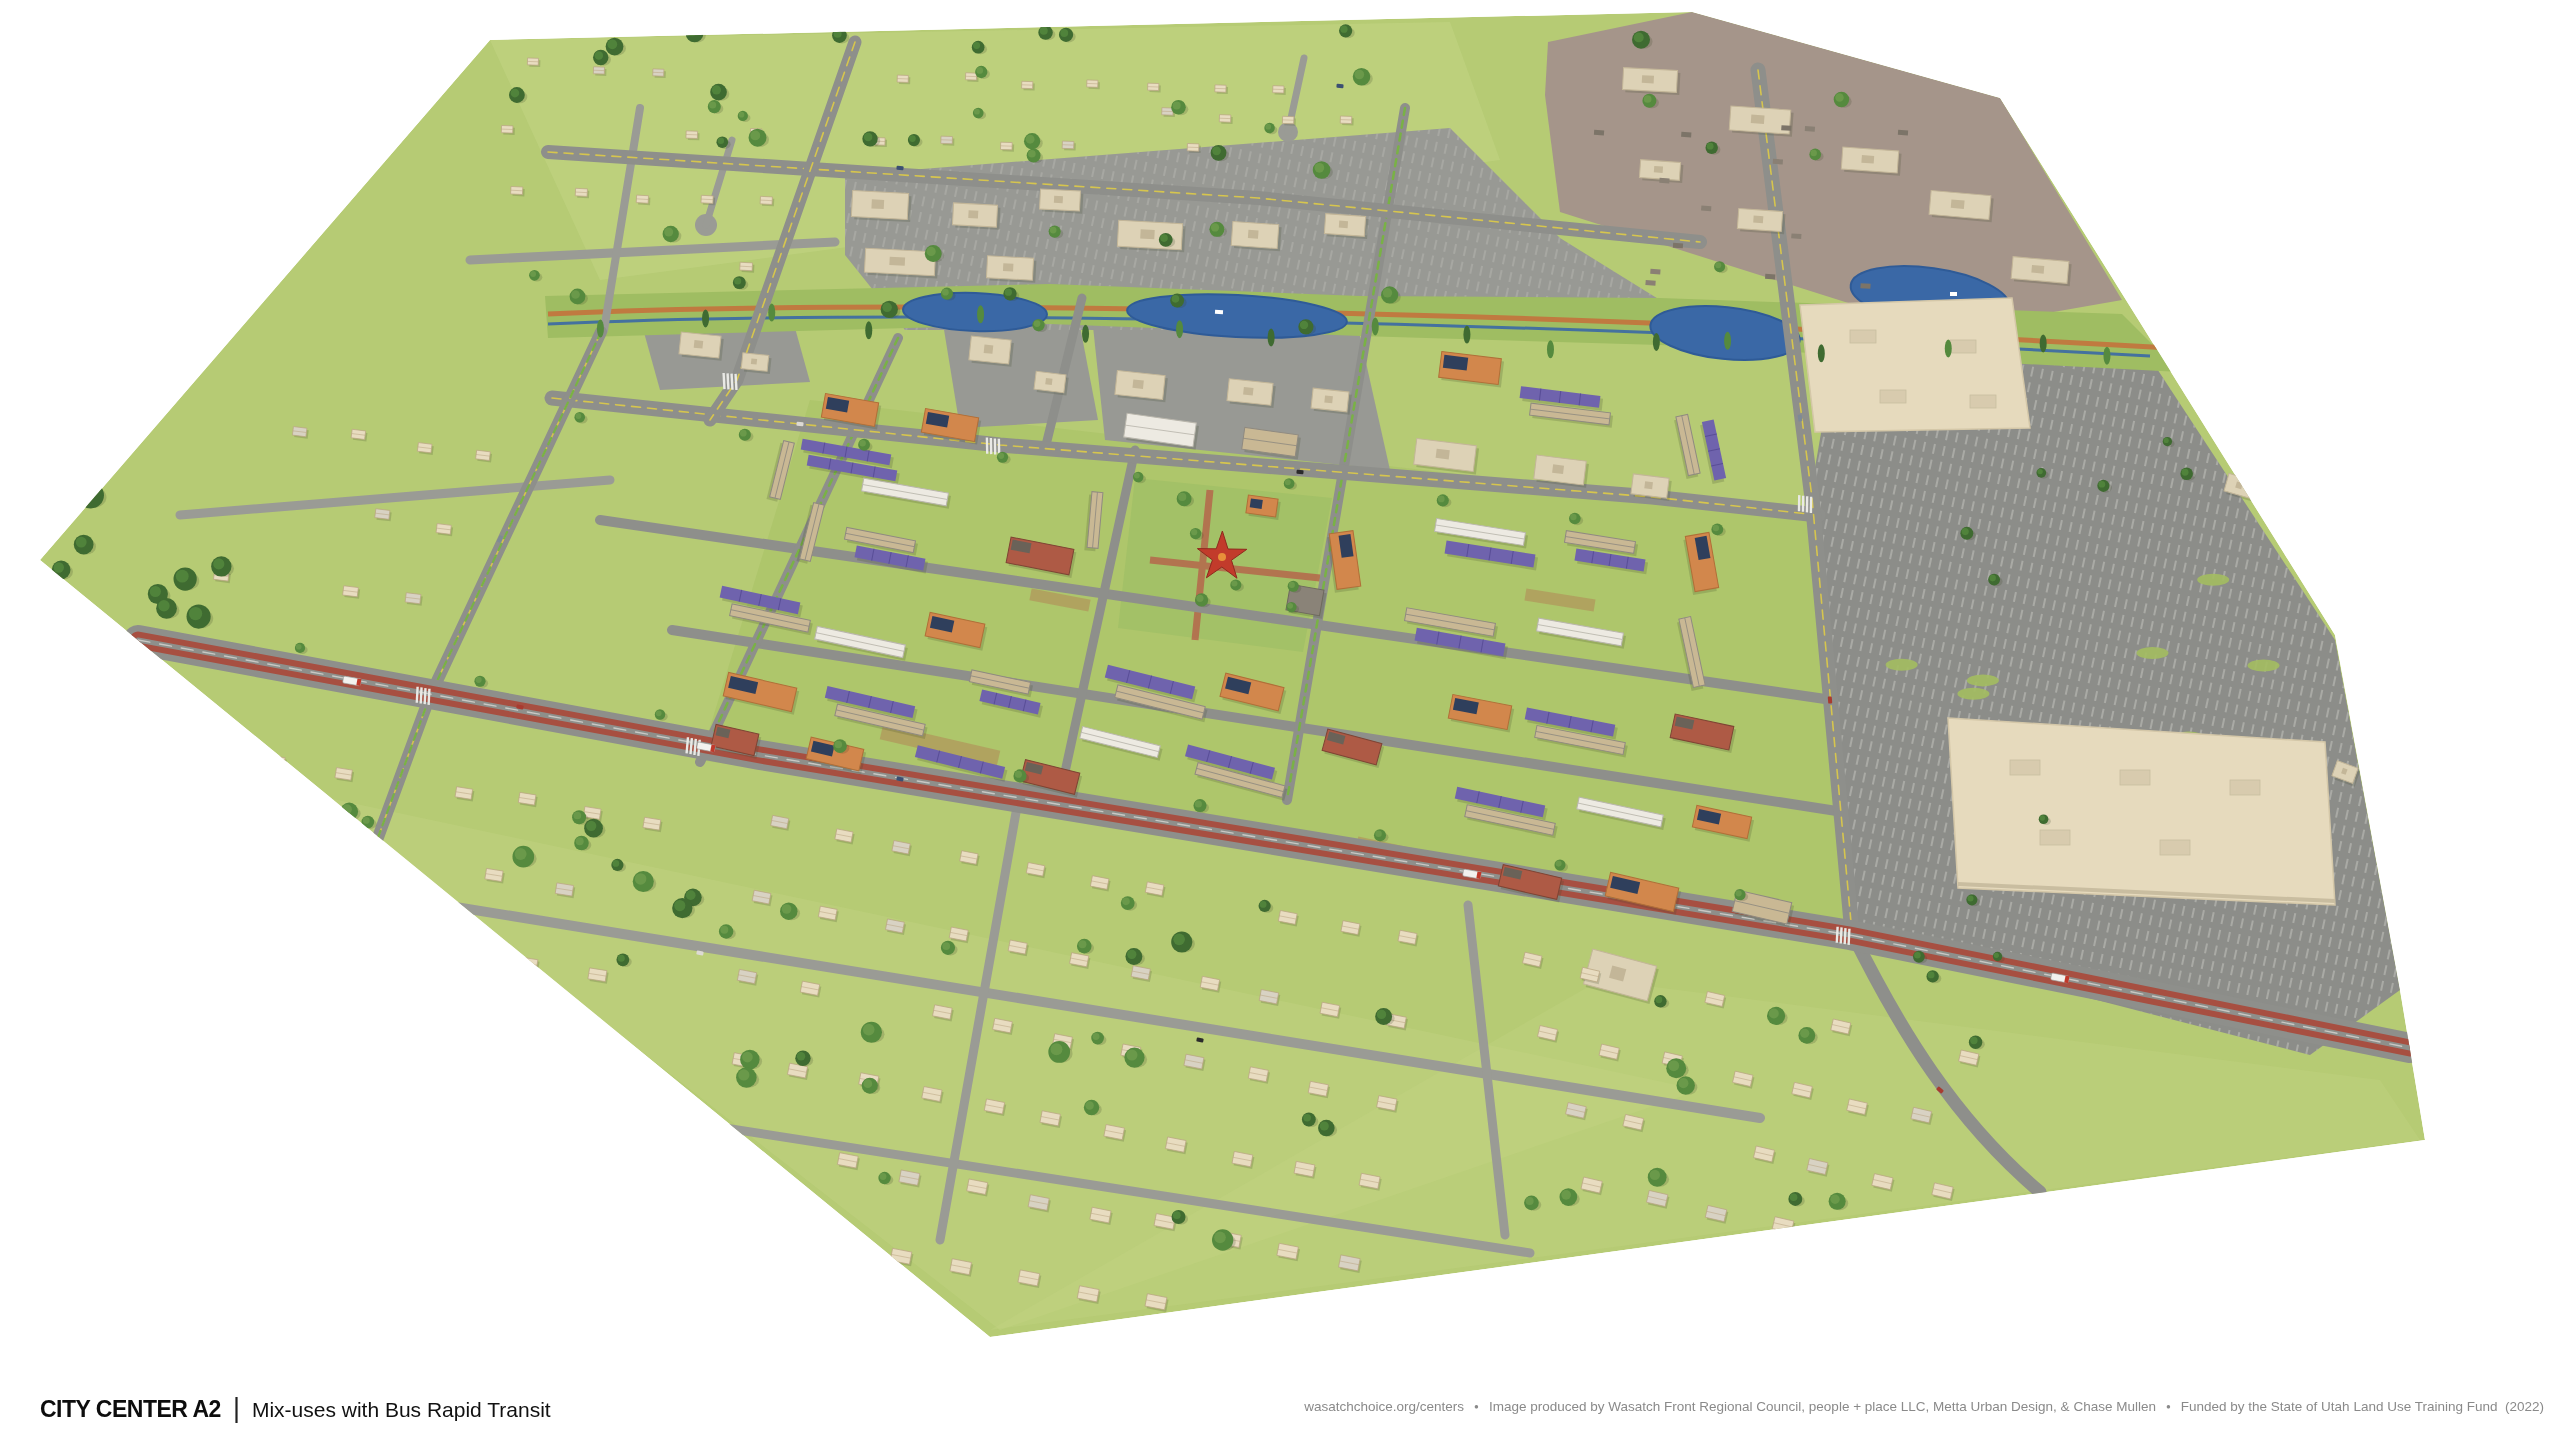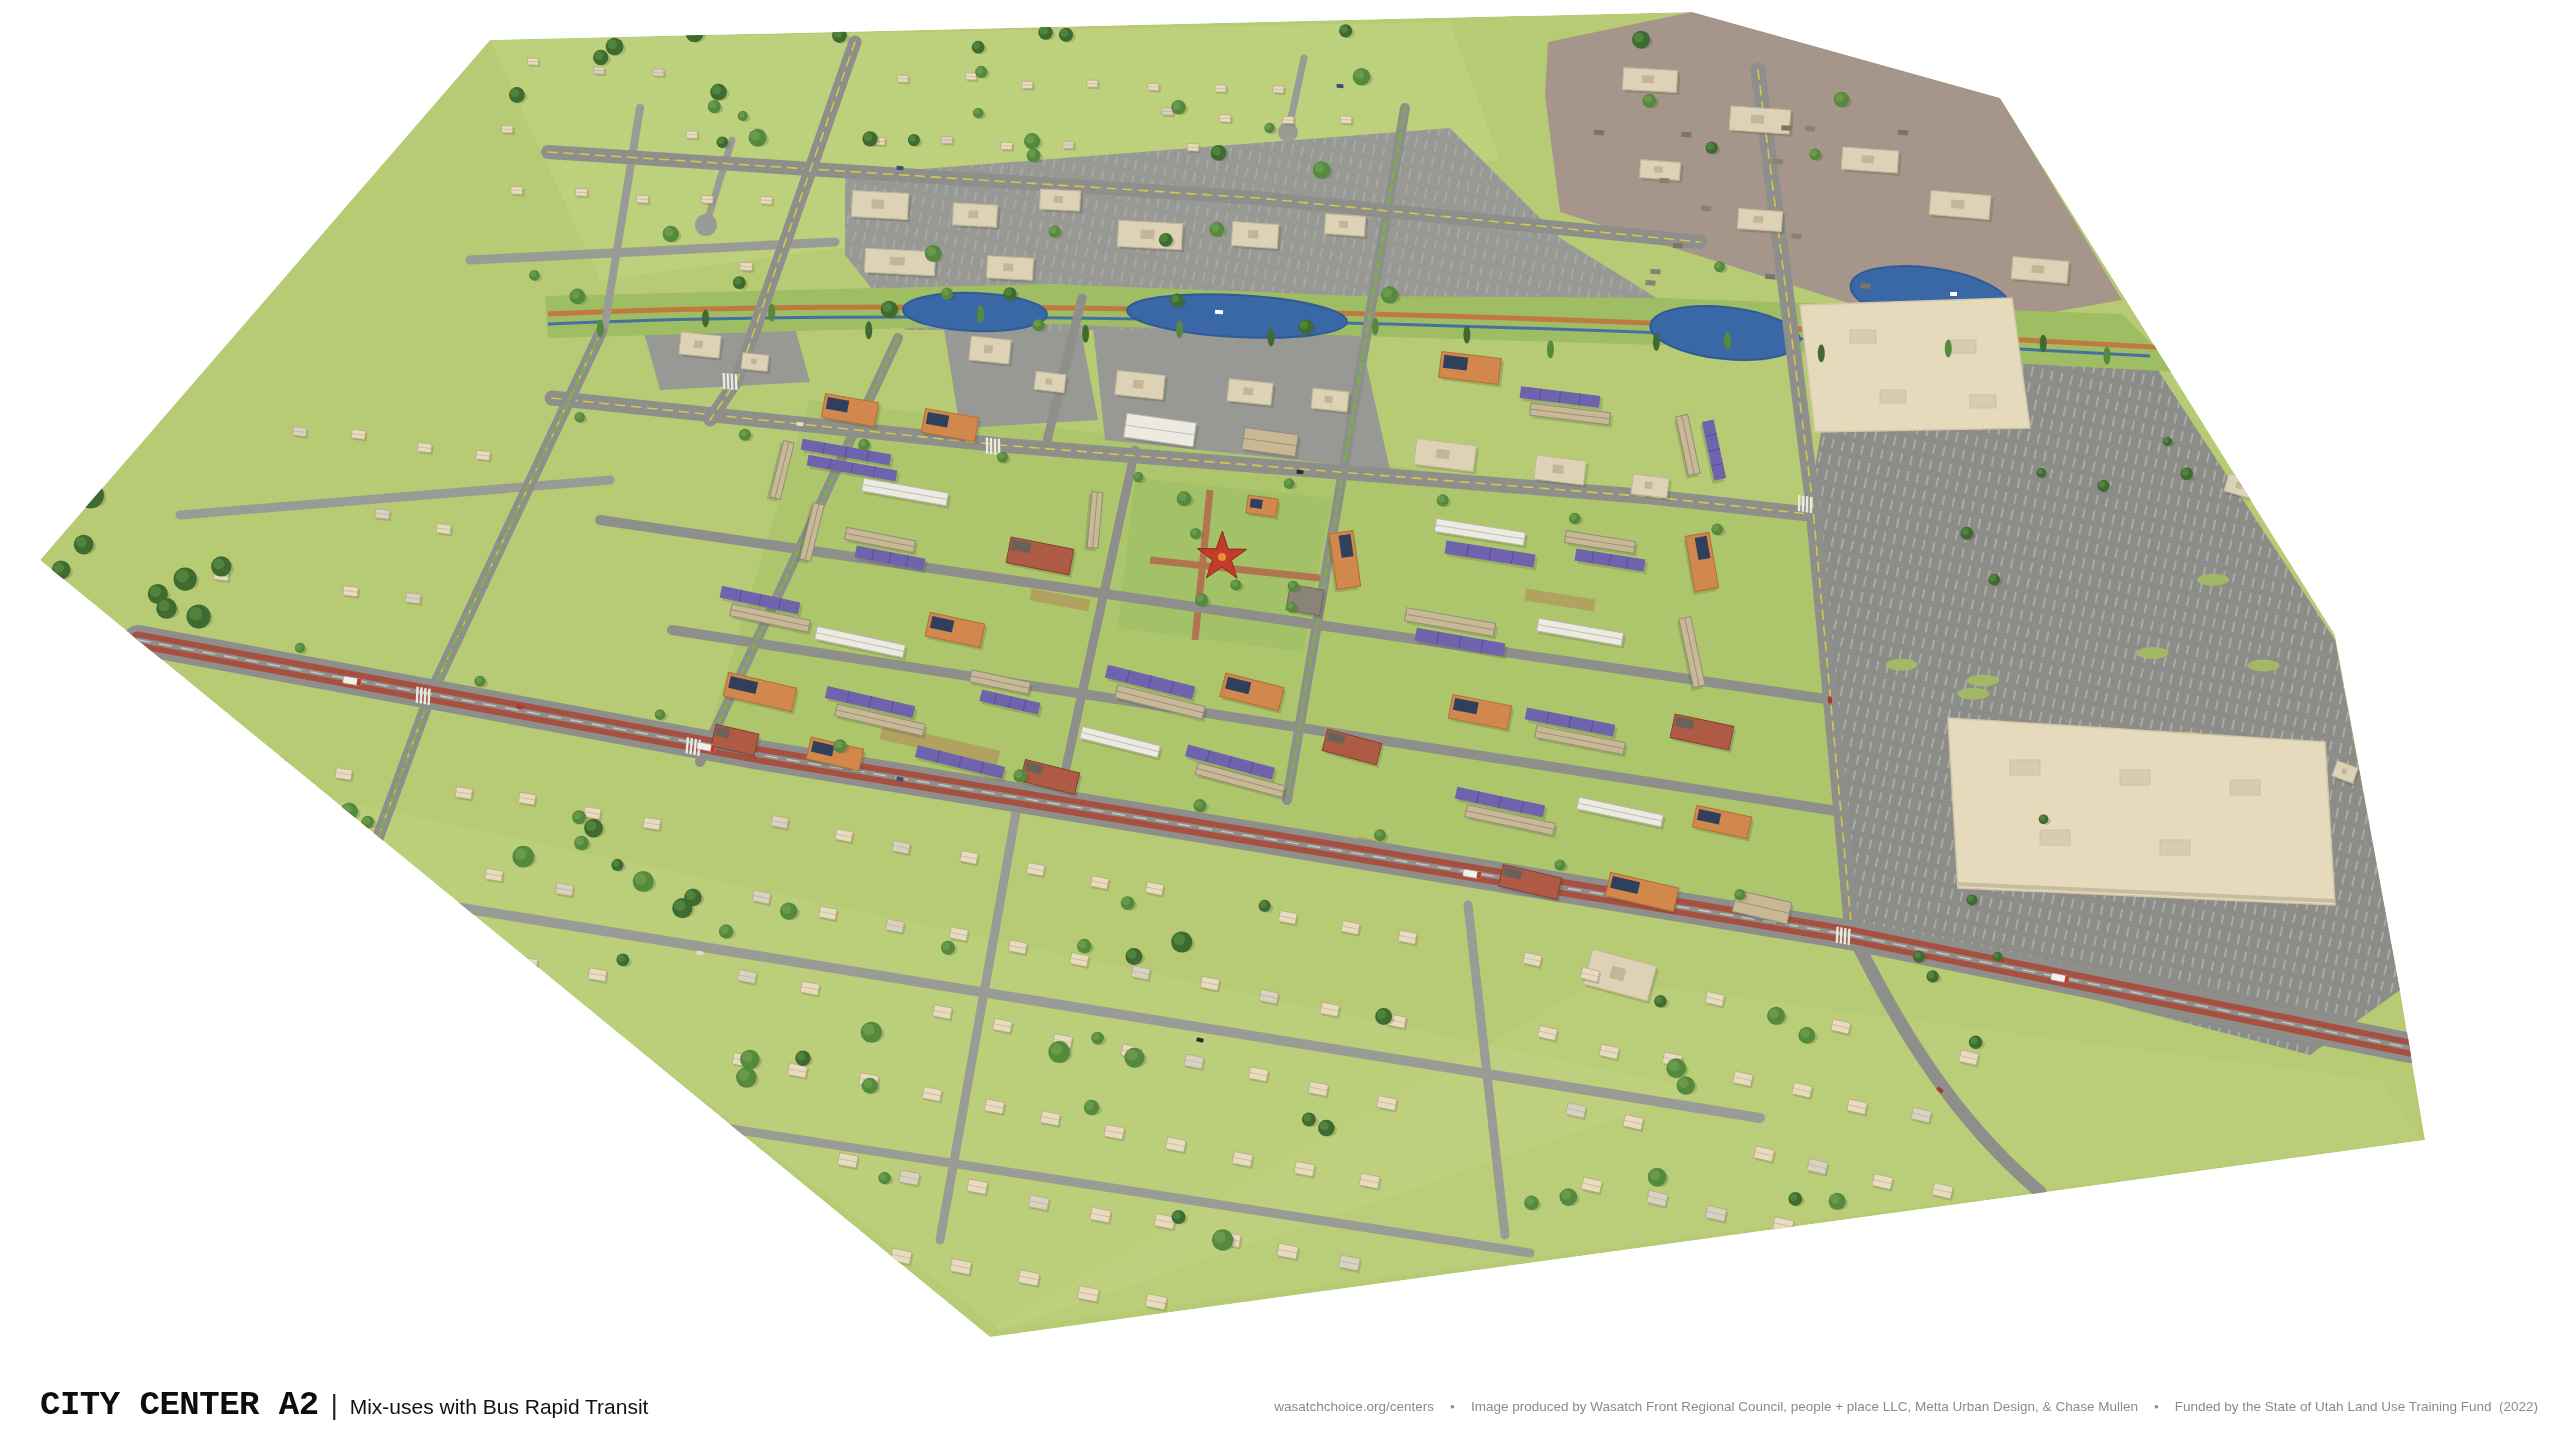--- a/index.html
+++ b/index.html
@@ -2,25 +2,25 @@
 <html><head>
 <meta charset="utf-8">
 <style>
   html,body{margin:0;padding:0;background:#ffffff;}
   .page{position:relative;width:2560px;height:1440px;background:#ffffff;overflow:hidden;
         font-family:"Liberation Sans",sans-serif;}
   .map-wrap{position:absolute;left:0;top:0;width:2560px;height:1440px;}
   .map-wrap svg{display:block;width:100%;height:100%;}
   .caption{position:absolute;left:40px;bottom:16px;display:flex;align-items:baseline;gap:12px;
            color:#111;white-space:nowrap;z-index:5;}
-  .caption .t-main{font-size:34px;font-weight:700;letter-spacing:-0.5px;color:#0d0d0d;font-family:Liberation Mono, monospace;}
+  .caption .t-main{font-size:23px;font-weight:700;letter-spacing:-0.5px;color:#0d0d0d;}
   .caption .t-sep{font-size:27px;font-weight:300;color:#222;}
   .caption .t-sub{font-size:21px;font-weight:400;color:#111;}
-  .attribution{position:absolute;right:22px;bottom:26px;color:#8a8a8a;font-size:13.5px;
-               display:flex;align-items:center;gap:16px;z-index:5;}
+  .attribution{position:absolute;right:16px;bottom:26px;color:#8a8a8a;font-size:13.5px;
+               display:flex;align-items:center;gap:10px;z-index:5;}
   .attribution span{white-space:pre;}
   .attribution .bullet{font-size:8px;color:#8a8a8a;}
 </style>
 </head>
 <body>
 
 <div class="page">
 
   <div class="map-wrap">
     <svg id="scene" viewBox="0 0 2560 1440" xmlns="http://www.w3.org/2000/svg">

